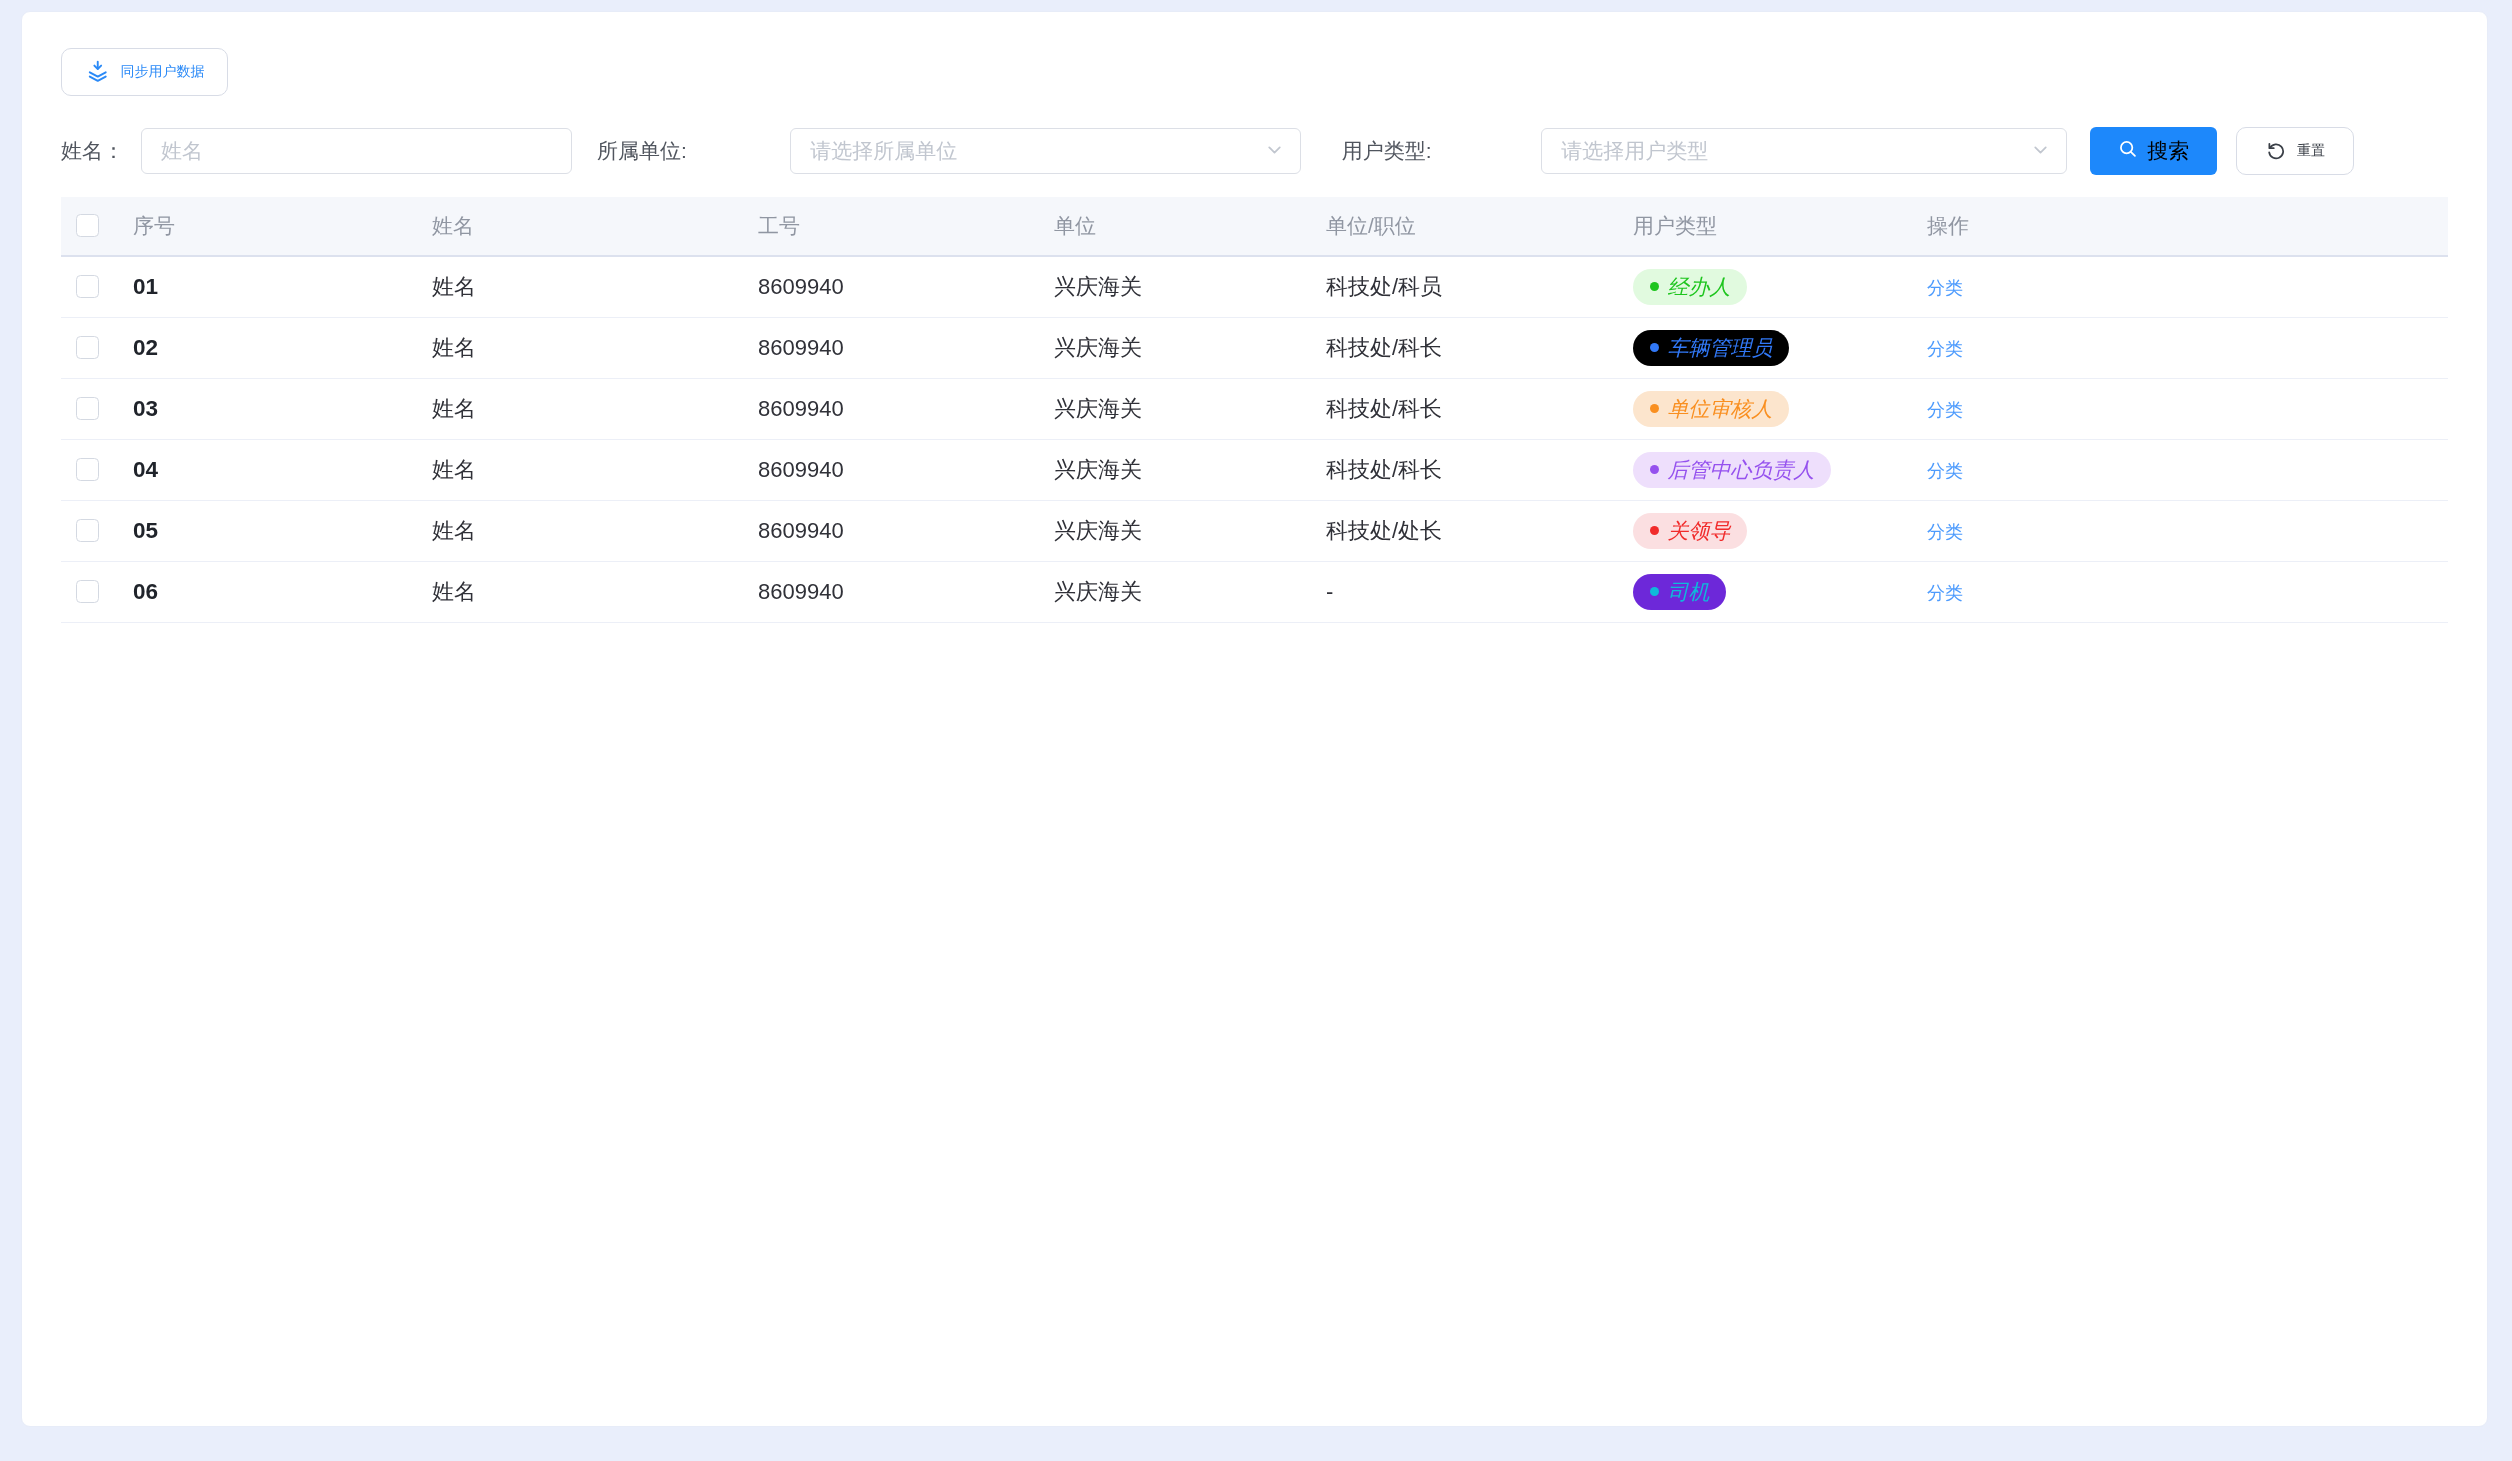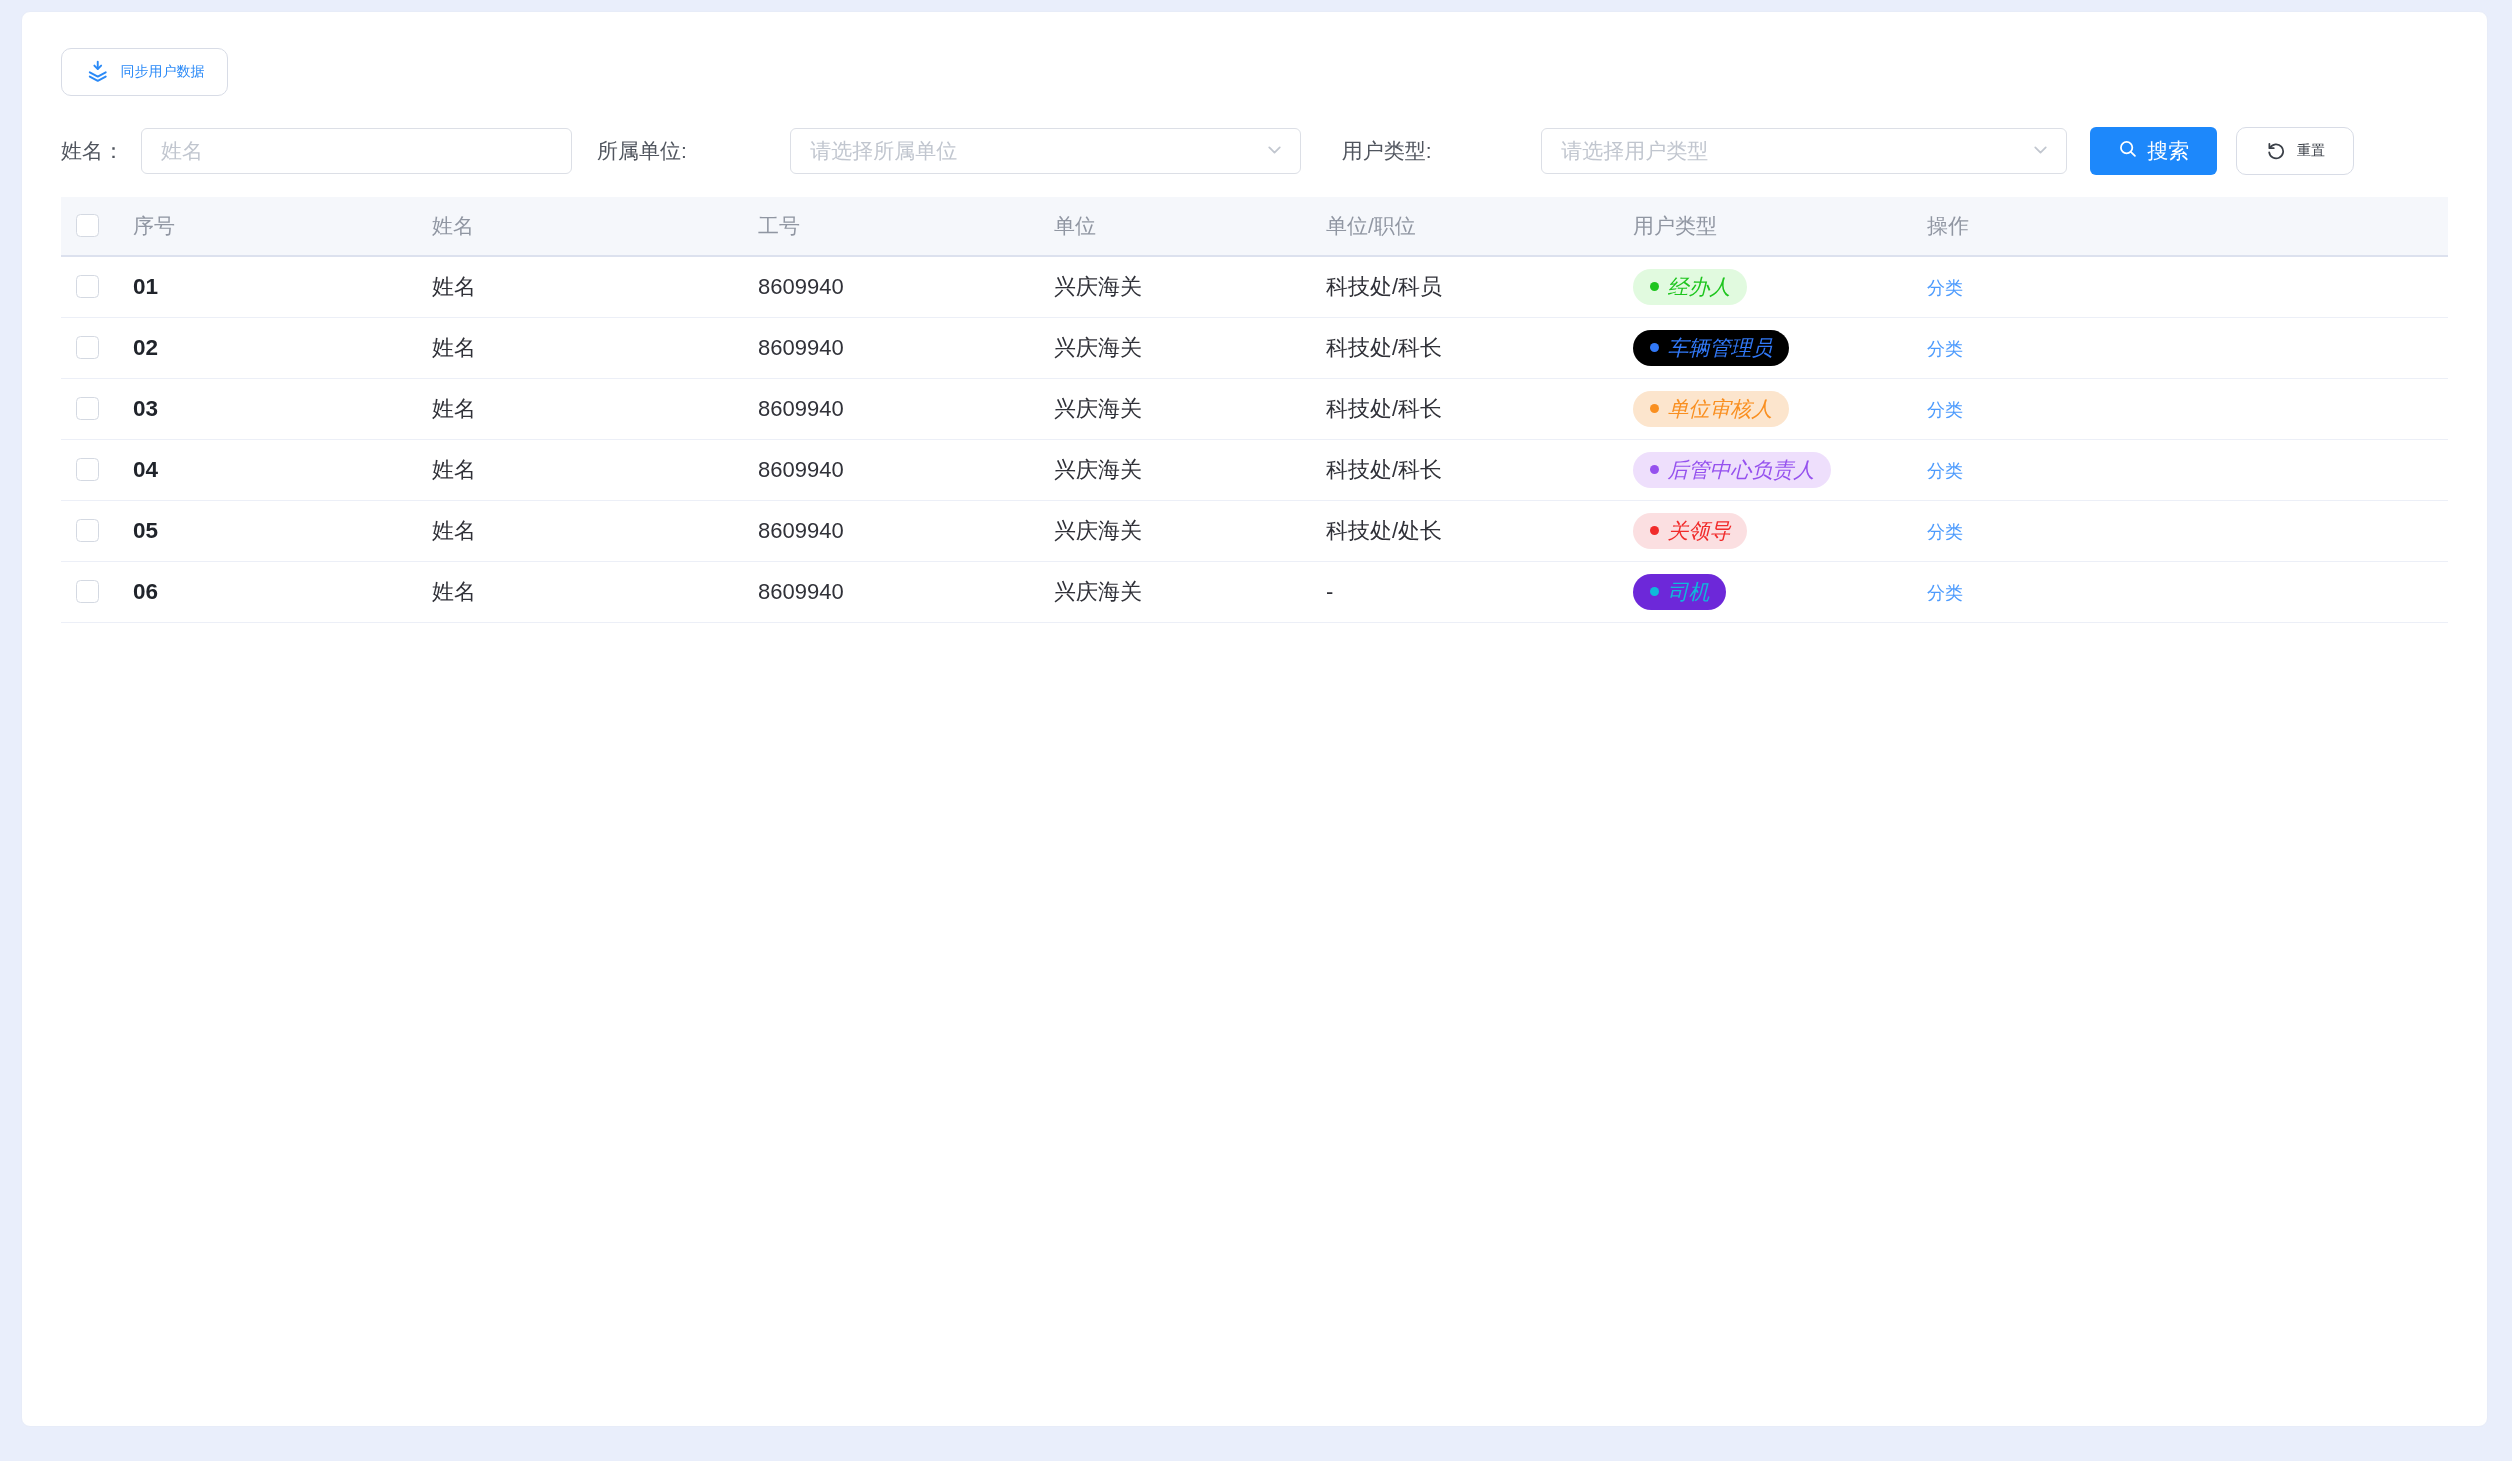--- a/index.html
+++ b/index.html
@@ -43,21 +43,21 @@
     position:relative; height:46px; border:1.5px solid #dcdfe6; border-radius:6px;
     display:flex; align-items:center; padding:0 45px 0 19.5px; background:#fff;
     cursor:pointer;
   }
   .sel-unit { margin-left:103px; width:511px; }
   .sel-type { margin-left:109px; width:526px; }
   .sel-placeholder { font-size:21px; color:#c1c6cf; white-space:nowrap; overflow:hidden; }
   .sel-arrow { position:absolute; right:15px; top:50%; transform:translateY(-50%); }
   .btn-search {
     margin-left:23px; width:127px; height:48px; border:none; border-radius:6px;
-    background:#1d88fb; color:#ffffff; display:inline-flex; align-items:center;
+    background:#1d88fb; color:#000000; display:inline-flex; align-items:center;
     justify-content:center; gap:9px; font-size:21px; cursor:pointer;
   }
   .btn-reset { margin-left:19.5px; width:118px; color:#3a3f47; padding:0 18px; }
   
   .table { margin-top:22px; }
   .trow {
     display:grid;
     grid-template-columns:72px 299px 326px 296px 272px 307px 294px 1fr;
     align-items:center;
   }

